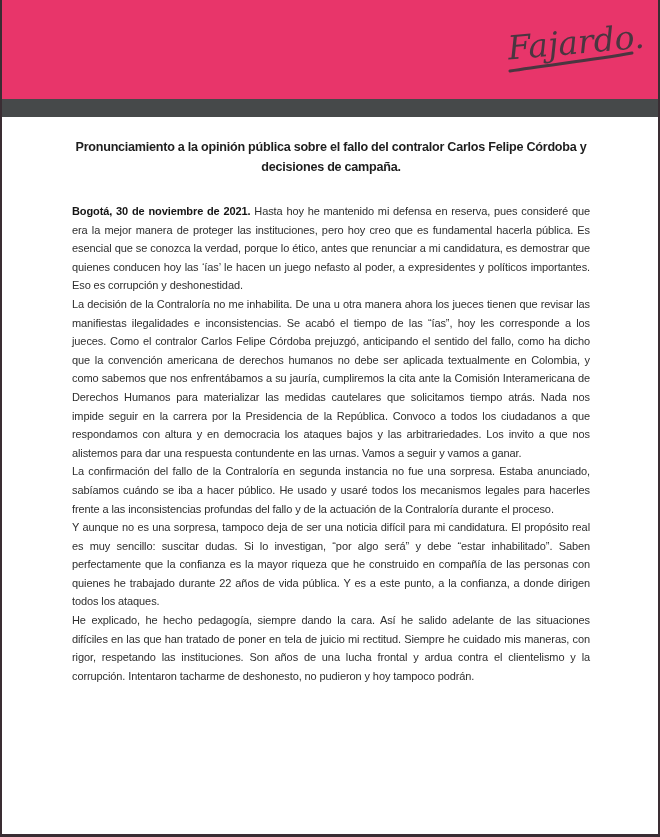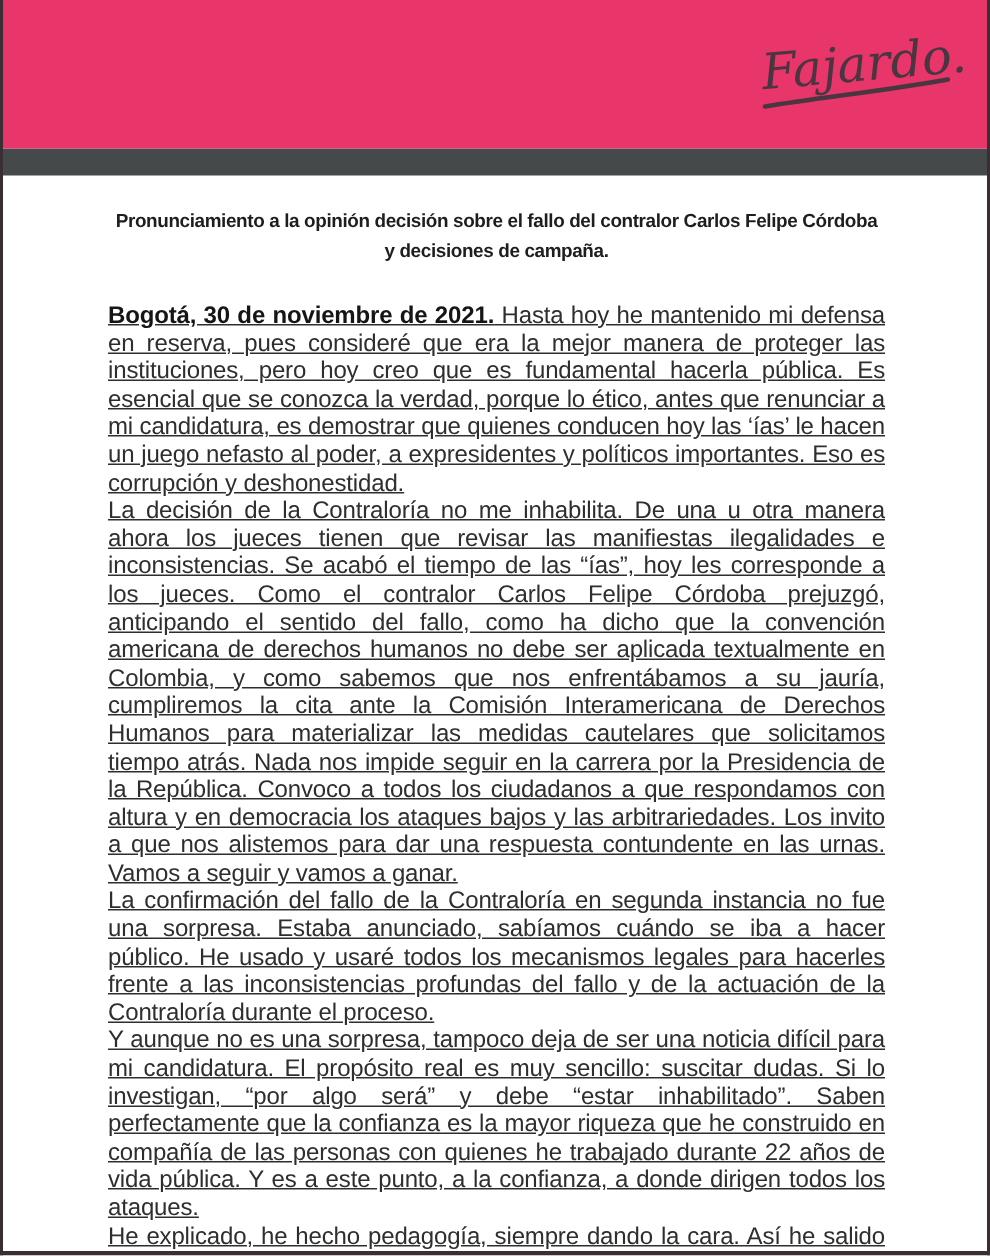--- a/index.html
+++ b/index.html
@@ -49,46 +49,45 @@
     font-weight:bold;
     line-height:20px;
     text-align:center;
     letter-spacing:-0.25px;
     color:#1E1E1E;
     margin:0 2px;
   }
   .doc-body{margin-top:25px;}
   .para{
     margin:0 0 0 0;
-    font-size:16px;
+    font-size:11px;
     line-height:18.6px;
     text-align:justify;
     letter-spacing:-0.1px;
     color:var(--text);
-    text-decoration:underline;
   }
   .para + .para{}
   .para strong{color:#151515;}
 </style>
 </head>
 <body>
 
 <div class="page">
 
   <div class="header">
     <svg class="logo" viewBox="0 0 140 68" xmlns="http://www.w3.org/2000/svg">
       <text x="6" y="40" font-family="DejaVu Serif, serif" font-style="italic" font-size="33" fill="#4A3640" transform="rotate(-5 70 34)">Fajardo.</text>
       <path d="M8 57 C 45 51, 92 46, 130 39" stroke="#4A3640" stroke-width="3" fill="none" stroke-linecap="round"></path>
     </svg>
   </div>
 
   <div class="divider-bar"></div>
 
   <div class="content">
-    <h1 class="doc-title">Pronunciamiento a la opinión decisión sobre el fallo del contralor Carlos Felipe Córdoba y decisiones de campaña.</h1>
+    <h1 class="doc-title">Pronunciamiento a la opinión pública sobre el fallo del contralor Carlos Felipe Córdoba y decisiones de campaña.</h1>
 
     <div class="doc-body">
         <p class="para"><strong>Bogotá, 30 de noviembre de 2021.</strong> Hasta hoy he mantenido mi defensa en reserva, pues consideré que era la mejor manera de proteger las instituciones, pero hoy creo que es fundamental hacerla pública. Es esencial que se conozca la verdad, porque lo ético, antes que renunciar a mi candidatura, es demostrar que quienes conducen hoy las ‘ías’ le hacen un juego nefasto al poder, a expresidentes y políticos importantes. Eso es corrupción y deshonestidad.</p>
         <p class="para">La decisión de la Contraloría no me inhabilita. De una u otra manera ahora los jueces tienen que revisar las manifiestas ilegalidades e inconsistencias. Se acabó el tiempo de las “ías”, hoy les corresponde a los jueces. Como el contralor Carlos Felipe Córdoba prejuzgó, anticipando el sentido del fallo, como ha dicho que la convención americana de derechos humanos no debe ser aplicada textualmente en Colombia, y como sabemos que nos enfrentábamos a su jauría, cumpliremos la cita ante la Comisión Interamericana de Derechos Humanos para materializar las medidas cautelares que solicitamos tiempo atrás. Nada nos impide seguir en la carrera por la Presidencia de la República. Convoco a todos los ciudadanos a que respondamos con altura y en democracia los ataques bajos y las arbitrariedades. Los invito a que nos alistemos para dar una respuesta contundente en las urnas. Vamos a seguir y vamos a ganar.</p>
         <p class="para">La confirmación del fallo de la Contraloría en segunda instancia no fue una sorpresa. Estaba anunciado, sabíamos cuándo se iba a hacer público. He usado y usaré todos los mecanismos legales para hacerles frente a las inconsistencias profundas del fallo y de la actuación de la Contraloría durante el proceso.</p>
         <p class="para">Y aunque no es una sorpresa, tampoco deja de ser una noticia difícil para mi candidatura. El propósito real es muy sencillo: suscitar dudas. Si lo investigan, “por algo será” y debe “estar inhabilitado”. Saben perfectamente que la confianza es la mayor riqueza que he construido en compañía de las personas con quienes he trabajado durante 22 años de vida pública. Y es a este punto, a la confianza, a donde dirigen todos los ataques.</p>
         <p class="para">He explicado, he hecho pedagogía, siempre dando la cara. Así he salido adelante de las situaciones difíciles en las que han tratado de poner en tela de juicio mi rectitud. Siempre he cuidado mis maneras, con rigor, respetando las instituciones. Son años de una lucha frontal y ardua contra el clientelismo y la corrupción. Intentaron tacharme de deshonesto, no pudieron y hoy tampoco podrán.</p>
       </div>
   </div>
 

